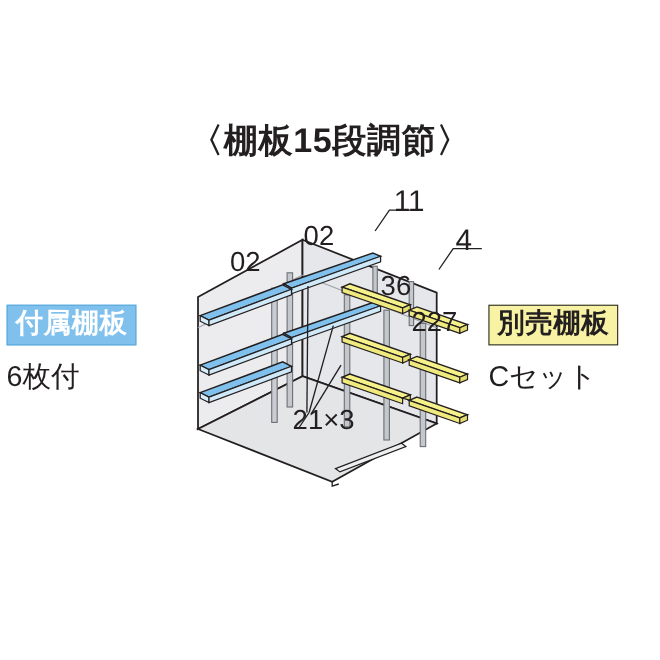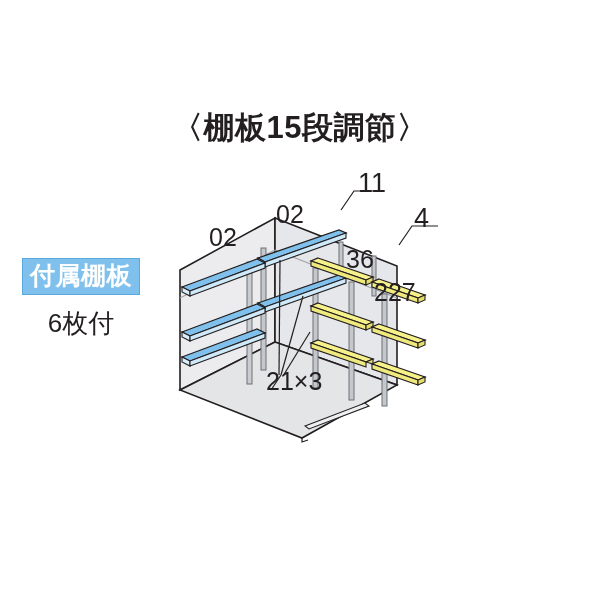--- a/index.html
+++ b/index.html
@@ -37,21 +37,22 @@
     letter-spacing: 0.5px;
     color: #231f20;
     white-space: nowrap;
     line-height: 40px;
   }
 
   
   .side-label {
     position: absolute;
     width: 150px;
-    text-align: center;
+    text-align: left;
+    margin-top: 19px;
   }
   .side-label.left  { left: 6px;   top: 258px; }
   .side-label.right { left: 444px; top: 258px; }
 
   .badge {
     display: inline-block;
     box-sizing: border-box;
     padding: 2px 7px 4px 7px;
     font-size: 25px;
     font-weight: 700;
@@ -105,20 +106,24 @@
 
 <div id="page">
 
   <div class="title">〈棚板15段調節〉</div>
 
   <div class="side-label left">
     <div class="badge blue">付属棚板</div>
     <div class="sub-label">6枚付</div>
   </div>
 
+  <div class="side-label right">
+    <div class="badge yellow">別売棚板</div>
+    <div class="sub-label">Cセット</div>
+  </div>
 
   <div class="diagram-wrap">
     <svg viewBox="0 0 300 290" xmlns="http://www.w3.org/2000/svg">
 
       <defs>
         <clipPath id="bodyClip">
           <polygon points="30,100 125,48 247,96 247,215 152,268 30,220"></polygon>
         </clipPath>
       </defs>
 

